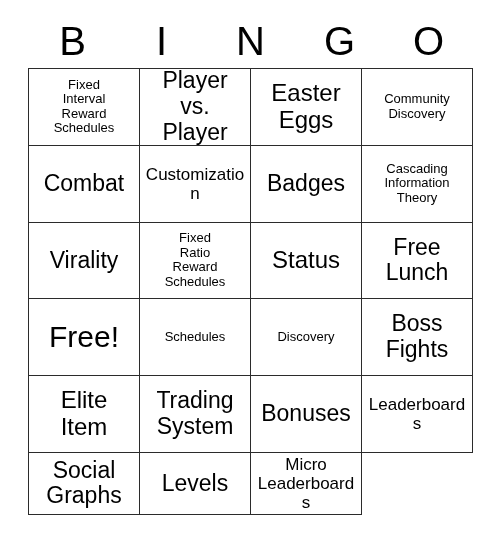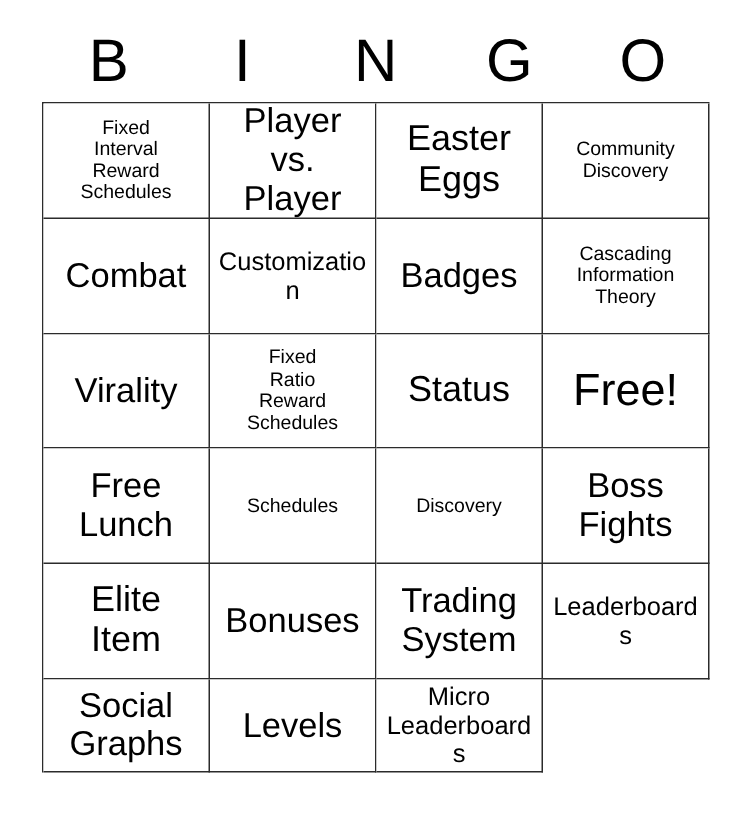--- a/index.html
+++ b/index.html
@@ -154,47 +154,47 @@
       </div>
       <div class="bingo-cell fs-xs">
         <span class="cell-text">Fixed
 Ratio
 Reward
 Schedules</span>
       </div>
       <div class="bingo-cell fs-xl">
         <span class="cell-text">Status</span>
       </div>
-      <div class="bingo-cell fs-xxl">
-        <span class="cell-text">Free!</span>
-      </div>
       <div class="bingo-cell fs-lg">
         <span class="cell-text">Free
 Lunch</span>
       </div>
+      <div class="bingo-cell fs-xxl">
+        <span class="cell-text">Free!</span>
+      </div>
       <div class="bingo-cell fs-xs">
         <span class="cell-text">Schedules</span>
       </div>
       <div class="bingo-cell fs-xs">
         <span class="cell-text">Discovery</span>
       </div>
       <div class="bingo-cell fs-lg">
         <span class="cell-text">Boss
 Fights</span>
       </div>
       <div class="bingo-cell fs-xl">
         <span class="cell-text">Elite
 Item</span>
       </div>
       <div class="bingo-cell fs-md">
-        <span class="cell-text">Bonuses</span>
-      </div>
-      <div class="bingo-cell fs-md">
         <span class="cell-text">Trading
 System</span>
+      </div>
+      <div class="bingo-cell fs-md">
+        <span class="cell-text">Bonuses</span>
       </div>
       <div class="bingo-cell fs-xxs">
         <span class="cell-text">Leaderboards</span>
       </div>
       <div class="bingo-cell fs-md">
         <span class="cell-text">Social
 Graphs</span>
       </div>
       <div class="bingo-cell fs-lg">
         <span class="cell-text">Levels</span>

